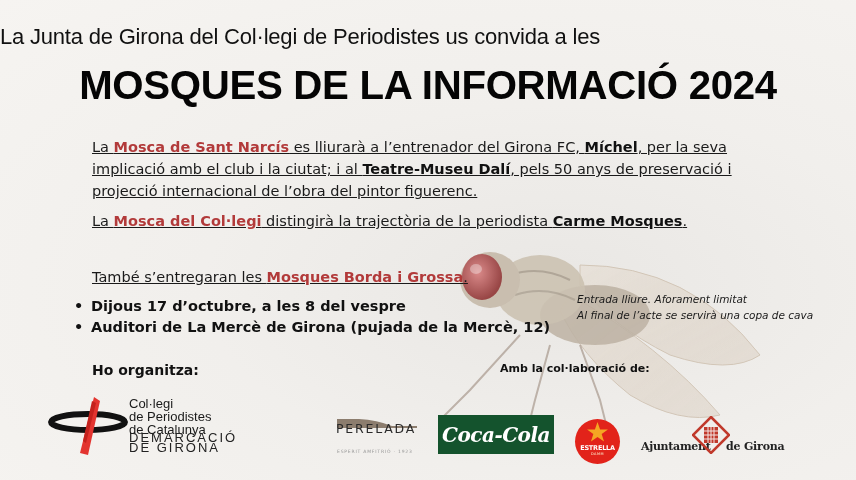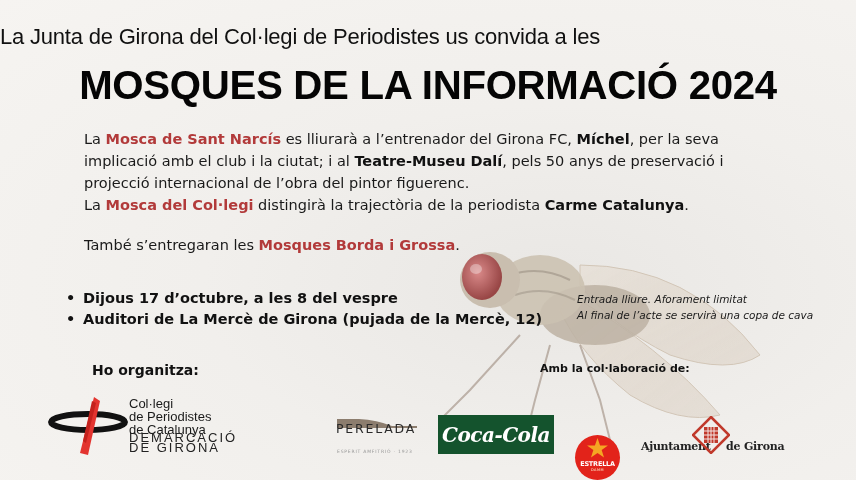--- a/index.html
+++ b/index.html
@@ -21,39 +21,39 @@
   }
   .title {
     left: 0; width: 856px; top: 62px; text-align: center;
     font-family: "Liberation Sans", sans-serif; font-weight: bold; font-size: 41px;
     color: #050505; letter-spacing: -0.3px; transform: scaleX(0.98);
   }
   .body-text {
     left: 84px; top: 128px; width: 680px;
     font-family: "DejaVu Sans", sans-serif; font-size: 14.5px; line-height: 22px; color: #1a1a1a;
   }
-  .body-text p { margin: 0; }
+  .body-text p { margin: 8px; text-decoration: underline; }
   .body-text .gap { height: 18px; }
   .red { color: #b23a3a; font-weight: bold; }
   .b { font-weight: bold; color: #111; }
 
   .bullets {
-    left: 58px; top: 280px; margin: 8px; padding: 0; list-style: none;
+    left: 58px; top: 280px; margin: 16px; padding: 0; list-style: none;
     font-family: "DejaVu Sans", sans-serif; font-weight: bold; font-size: 14.5px; line-height: 21px; color: #111;
   }
   .bullets li { position: relative; padding-left: 17px; }
   .bullets li::before { content: "•"; position: absolute; left: 0; top: 0; }
 
   .note {
     left: 577px; top: 291px; font-family: "DejaVu Sans", sans-serif; font-style: italic;
     font-size: 10.5px; line-height: 16px; color: #1a1a1a;
   }
 
   .label-org { left: 92px; top: 362px; font-size: 14px; font-weight: bold; color: #111; }
-  .label-collab { left: 500px; top: 362px; font-size: 11px; font-weight: bold; color: #111; margin-left: 40px; }
+  .label-collab { left: 500px; top: 362px; font-size: 11px; font-weight: bold; color: #111; }
 
   
   .cpc-logo { left: 48px; top: 395px; width: 80px; height: 62px; }
   .cpc-text {
     left: 129px; top: 397px; font-family: "Liberation Sans", sans-serif; font-size: 13px;
     line-height: 13px; color: #1a1a1a;
   }
   .cpc-sub {
     left: 129px; top: 433px; font-family: Liberation Sans, sans-serif; font-size: 13px;
     line-height: 10px; letter-spacing: 2px; color: #222;
@@ -67,21 +67,21 @@
   
   .coke {
     left: 438px; top: 415px; width: 116px; height: 39px; background: #14532d;
     display: flex; align-items: center; justify-content: center;
     font-family: "DejaVu Serif", serif; font-style: italic; font-weight: bold;
     font-size: 20px; color: #fff; letter-spacing: -0.5px;
   }
 
   
   .estrella {
-    left: 575px; top: 435px; width: 45px; height: 45px; border-radius: 50%; background: #e2231a;
+    left: 575px; top: 419px; width: 45px; height: 45px; border-radius: 50%; background: #e2231a;
   }
   .estrella-star { position: absolute; left: 12px; top: 3px; width: 21px; height: 20px; }
   .estrella-name { position: absolute; left: 0; width: 45px; top: 25px; text-align: center; font-family: "DejaVu Sans", sans-serif; font-weight: bold; font-size: 6.5px; color: #fff; letter-spacing: -0.2px; }
   .estrella-sub { position: absolute; left: 0; width: 45px; top: 33px; text-align: center; font-size: 3.5px; color: #ffd; letter-spacing: 0.5px; }
 
   
   .ajt-left { left: 641px; top: 440px; font-family: "DejaVu Serif", serif; font-size: 11px; font-weight: bold; color: #222; letter-spacing: -0.3px; text-align: right; }
   .ajt-shield { left: 692px; top: 416px; width: 38px; height: 38px; }
   .ajt-right { left: 726px; top: 440px; font-family: "DejaVu Serif", serif; font-size: 11px; font-weight: bold; color: #222; letter-spacing: -0.2px; }
 </style>
@@ -119,21 +119,21 @@
 </svg>
 
 <div class="abs subtitle">La Junta de Girona del Col·legi de Periodistes us convida a les</div>
 <div class="abs title">MOSQUES DE LA INFORMACIÓ 2024</div>
 
 <div class="abs body-text">
   <p>
     <span>La </span><span class="red">Mosca de Sant Narcís</span><span> es lliurarà a l’entrenador del Girona FC, </span><span class="b">Míchel</span><span>, per la seva implicació amb el club i la ciutat; i al </span><span class="b">Teatre-Museu Dalí</span><span>, pels 50 anys de preservació i projecció internacional de l’obra del pintor figuerenc.</span>
   </p>
   <p>
-    <span>La </span><span class="red">Mosca del Col·legi</span><span> distingirà la trajectòria de la periodista </span><span class="b">Carme Catalunya</span><span>.</span>
+    <span>La </span><span class="red">Mosca del Col·legi</span><span> distingirà la trajectòria de la periodista </span><span class="b">Carme Mosques</span><span>.</span>
   </p>
   <div class="gap"></div>
   <p>
     <span>També s’entregaran les </span><span class="red">Mosques Borda i Grossa</span><span>.</span>
   </p>
 </div>
 
 <ul class="abs bullets">
   <li>Dijous 17 d’octubre, a les 8 del vespre</li>
   <li>Auditori de La Mercè de Girona (pujada de la Mercè, 12)</li>

